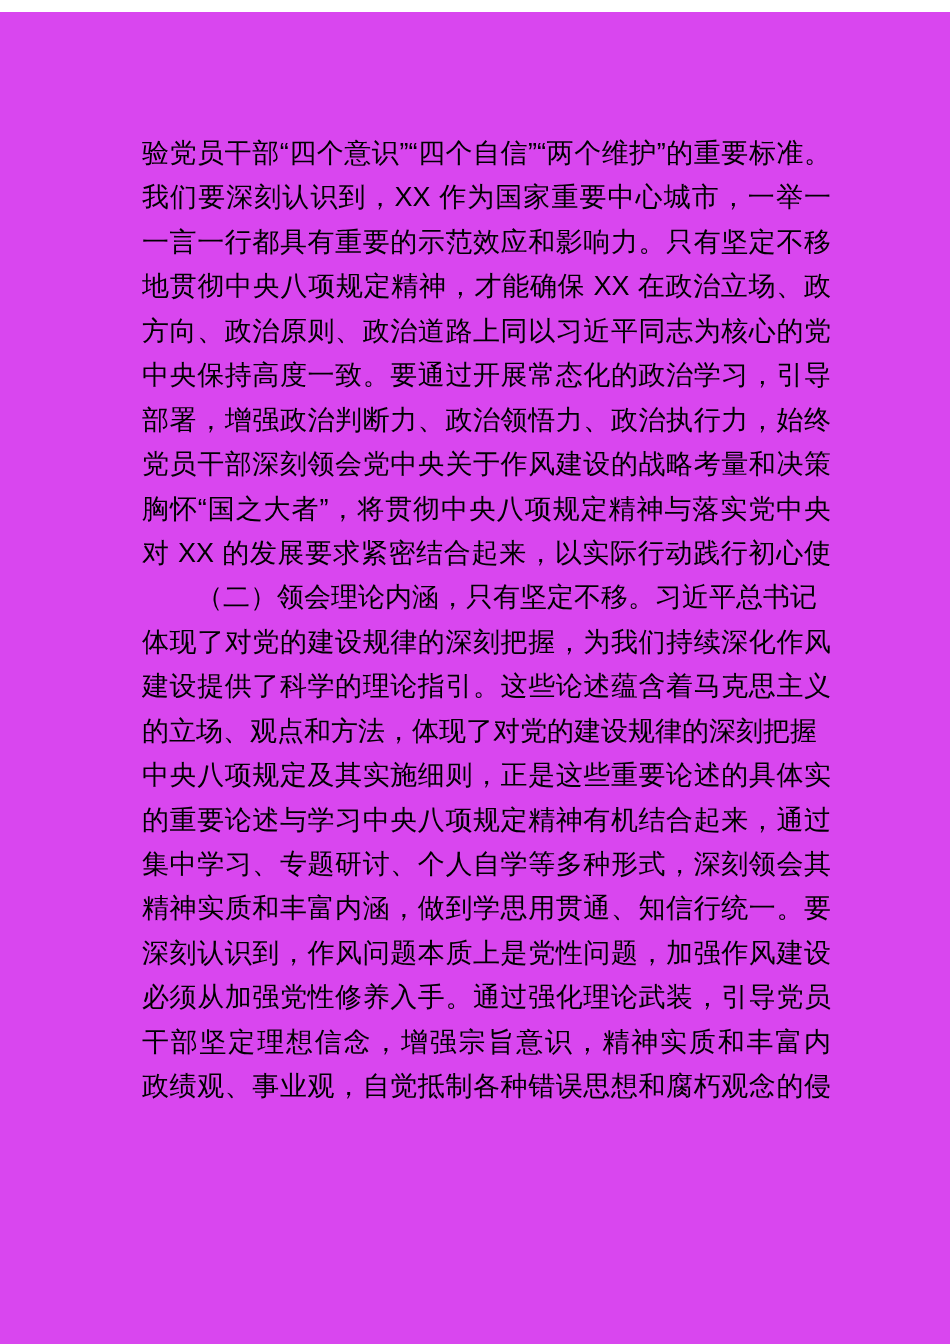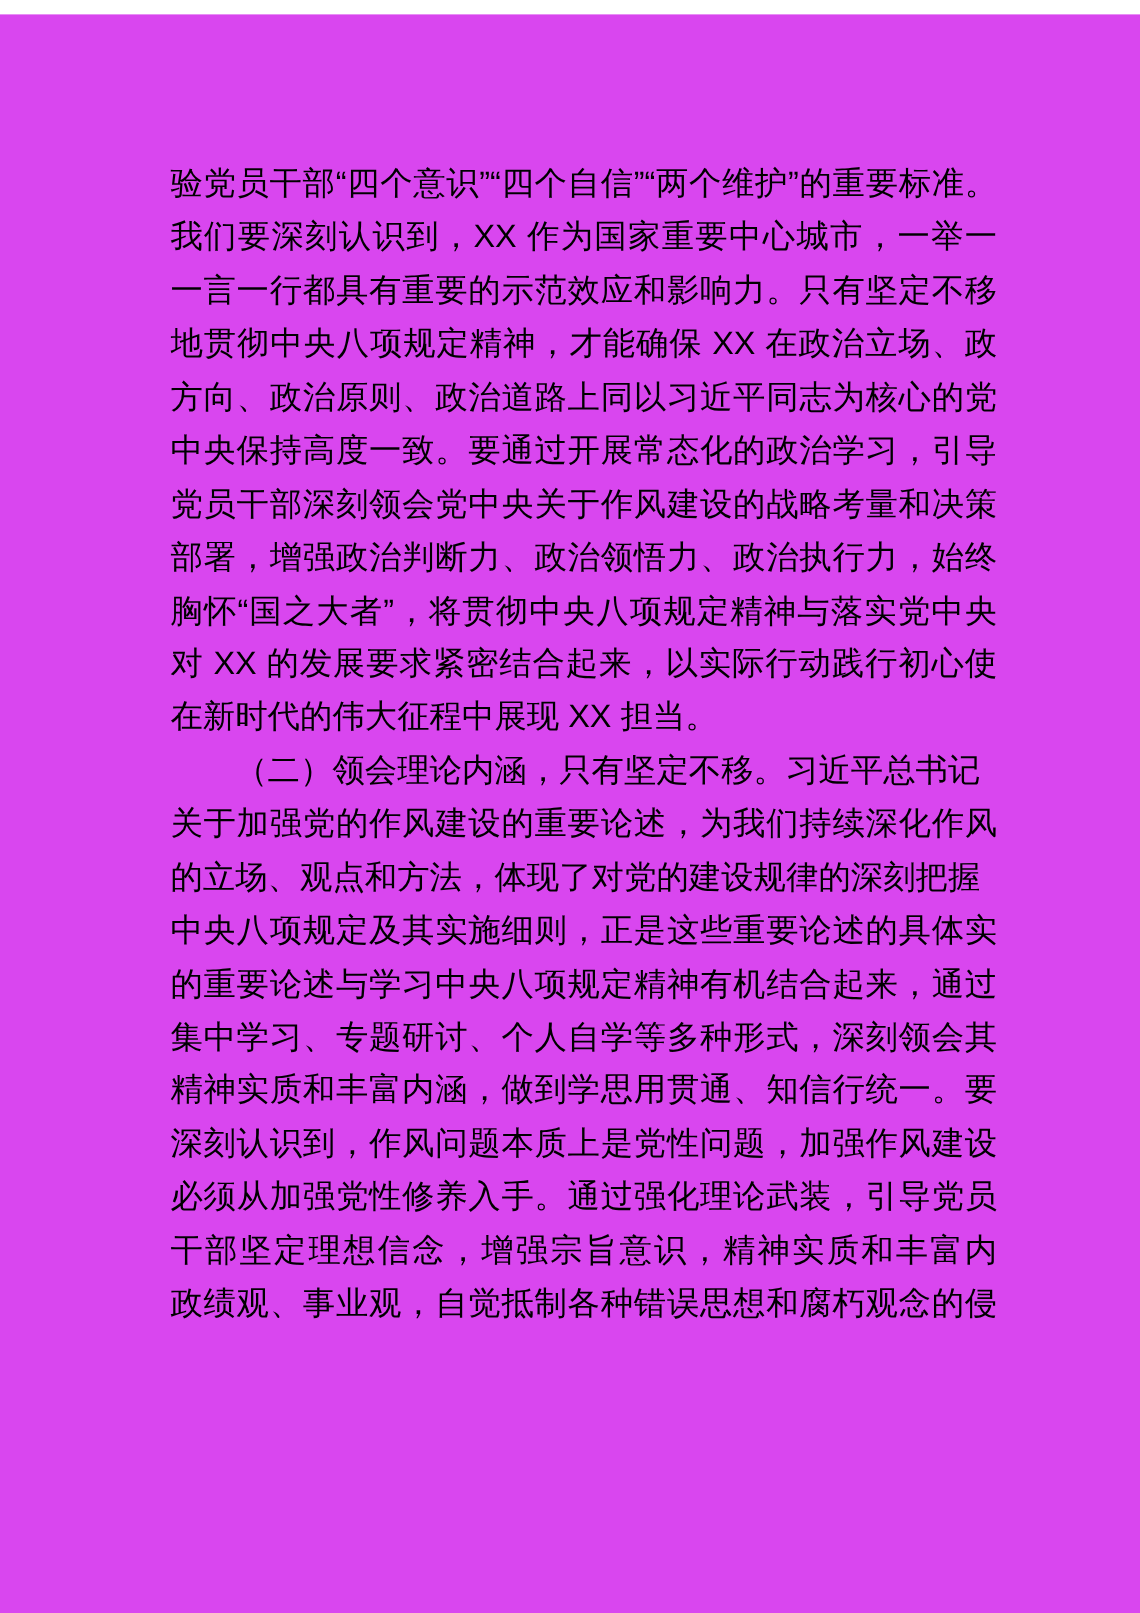--- a/index.html
+++ b/index.html
@@ -45,27 +45,27 @@
 <body>
 
 <div class="page">
   <div class="text-block">
       <div class="line">验党员干部“四个意识”“四个自信”“两个维护”的重要标准。</div>
       <div class="line">我们要深刻认识到，XX 作为国家重要中心城市，一举一动</div>
       <div class="line">一言一行都具有重要的示范效应和影响力。只有坚定不移</div>
       <div class="line">地贯彻中央八项规定精神，才能确保 XX 在政治立场、政治</div>
       <div class="line">方向、政治原则、政治道路上同以习近平同志为核心的党</div>
       <div class="line">中央保持高度一致。要通过开展常态化的政治学习，引导</div>
+      <div class="line">部署，增强政治判断力、政治领悟力、政治执行力，始终</div>
       <div class="line">党员干部深刻领会党中央关于作风建设的战略考量和决策</div>
-      <div class="line">部署，增强政治判断力、政治领悟力、政治执行力，始终</div>
       <div class="line">胸怀“国之大者”，将贯彻中央八项规定精神与落实党中央</div>
       <div class="line">对 XX 的发展要求紧密结合起来，以实际行动践行初心使命，</div>
-      <div class="line no-fill">在新时代的伟大征程中展现 XX 担当。</div>
       <div class="line indent no-fill">（二）领会理论内涵，只有坚定不移。习近平总书记</div>
-      <div class="line">关于加强党的作风建设的重要论述，为我们持续深化作风</div>
+      <div class="line">体现了对党的建设规律的深刻把握，为我们持续深化作风</div>
+      <div class="line">建设提供了科学的理论指引。这些论述蕴含着马克思主义</div>
       <div class="line no-fill">的立场、观点和方法，体现了对党的建设规律的深刻把握</div>
       <div class="line">中央八项规定及其实施细则，正是这些重要论述的具体实</div>
       <div class="line">的重要论述与学习中央八项规定精神有机结合起来，通过</div>
       <div class="line">集中学习、专题研讨、个人自学等多种形式，深刻领会其</div>
       <div class="line">精神实质和丰富内涵，做到学思用贯通、知信行统一。要</div>
       <div class="line">深刻认识到，作风问题本质上是党性问题，加强作风建设</div>
       <div class="line">必须从加强党性修养入手。通过强化理论武装，引导党员</div>
       <div class="line">干部坚定理想信念，增强宗旨意识，精神实质和丰富内涵、</div>
       <div class="line">政绩观、事业观，自觉抵制各种错误思想和腐朽观念的侵</div>
     </div>

